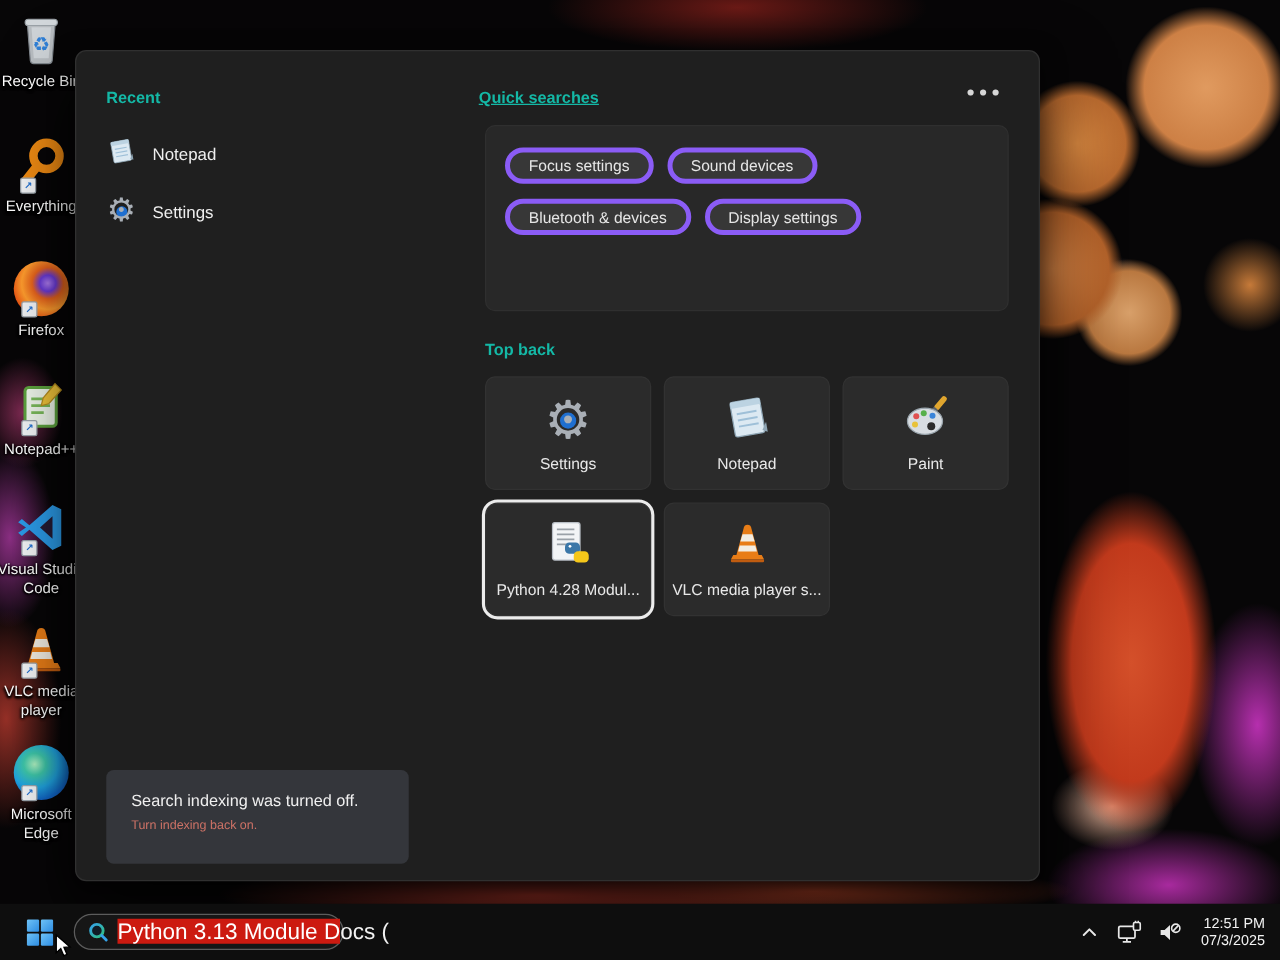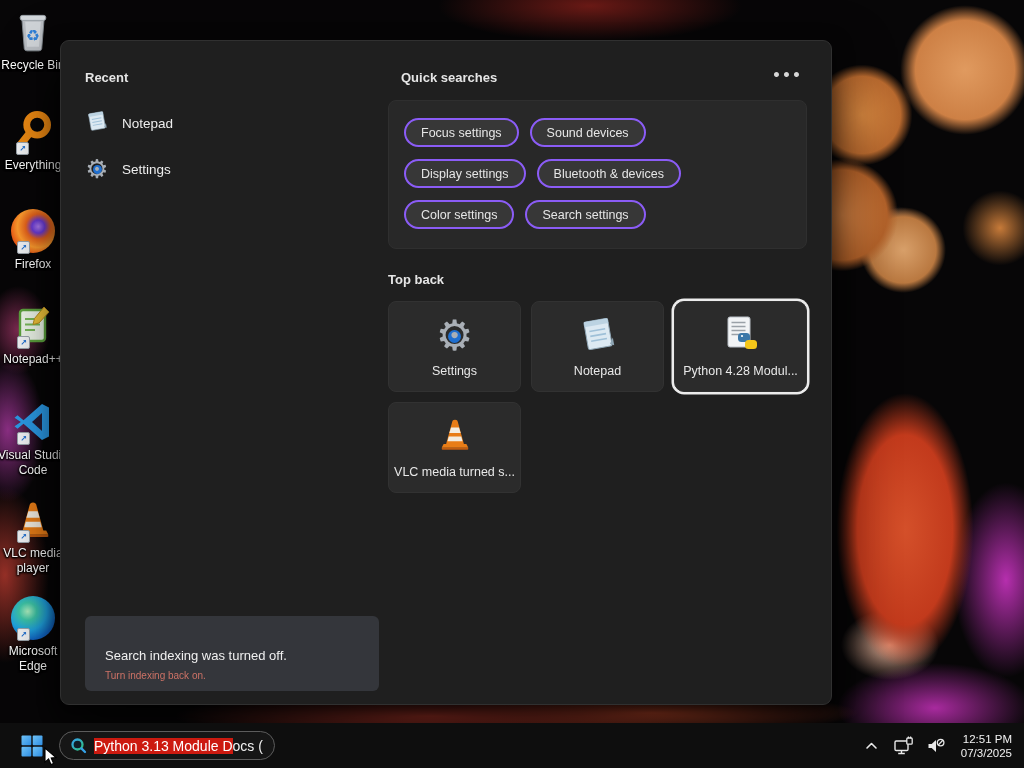--- a/index.html
+++ b/index.html
@@ -50,67 +50,67 @@
   .edge-c{background:radial-gradient(circle at 38% 35%, #aef0c0 0%, #3ec6a8 22%, #20a4e0 48%, #1168c8 72%, #1c3f96 100%);}
   .gear-wrap{position:relative;display:flex;align-items:center;justify-content:center;}
   .gear-wrap .dot{position:absolute;border-radius:50%;background:#1f6fd0;}
   .gear-wrap .glyph{position:relative;font-family:"DejaVu Sans",sans-serif;color:#a9afb6;line-height:1;}
   
   .panel{
     position:absolute;left:60px;top:40px;width:772px;height:665px;z-index:5;
     background:#1f1f1f;border:1px solid #303030;border-radius:9px;box-sizing:border-box;
     box-shadow:0 25px 60px rgba(0,0,0,.65), 0 6px 20px rgba(0,0,0,.5);
   }
-  .sec-title{position:absolute;font-size:13px;font-weight:700;color:#e5e5e5;}
+  .sec-title{position:absolute;font-size:13px;font-weight:700;color:#14b8a6;}
   .recent-item{position:absolute;left:24px;width:270px;height:40px;display:flex;align-items:center;gap:13px;border-radius:6px;}
   .recent-item .rlabel{font-size:13.5px;color:#eee;}
   .more-btn{
     position:absolute;left:712px;top:24px;width:28px;height:20px;border-radius:4px;
     color:#d6d6d6;font-size:14px;font-weight:700;letter-spacing:1px;
     display:flex;align-items:center;justify-content:center;font-family:"DejaVu Sans",sans-serif;
   }
   .qs-card{
     position:absolute;left:327px;top:59px;width:419px;height:149px;
     background:#282828;border:1px solid #2f2f2f;border-radius:8px;box-sizing:border-box;
     padding:17px 15px;display:flex;flex-direction:column;gap:12px;
   }
   .pill-row{display:flex;gap:11px;}
   .pill{
-    height:29px;padding:0 15px;border-radius:15px;background:#373737;border:2px solid #8b5cf6;
+    height:29px;padding:0 15px;border-radius:15px;background:#373737;border:4px solid #8b5cf6;
     display:flex;align-items:center;font-size:12.5px;color:#e6e6e6;box-sizing:border-box;white-space:nowrap;
   }
   .tiles{
     position:absolute;left:327px;top:260px;width:419px;
     display:grid;grid-template-columns:repeat(3,133px);grid-auto-rows:91px;gap:10px;
   }
   .tile{
     background:#2b2b2b;border:1px solid #323232;border-radius:8px;box-sizing:border-box;
     display:flex;flex-direction:column;align-items:center;justify-content:flex-start;
   }
   .tile .t-art{height:52px;display:flex;align-items:center;justify-content:center;margin-top:8px;}
   .tile .t-label{font-size:12.5px;color:#e8e8e8;margin-top:2px;max-width:124px;white-space:nowrap;overflow:hidden;}
   .tile.selected{box-shadow:0 0 0 2.5px #ececec;border-radius:10px;}
   .notice{
-    position:absolute;left:24px;top:575px;width:294px;height:75px;border-radius:6px;
-    background:#34363b;box-sizing:border-box;padding:32px 20px;
+    position:absolute;left:24px;top:575px;width:242px;height:75px;border-radius:6px;
+    background:#34363b;box-sizing:border-box;padding:17px 20px;
   }
   .notice .msg{font-size:13px;color:#f0f0f0;}
   .notice .act{font-size:10px;color:#cd7266;margin-top:7px;}
   
   .taskbar{
     position:absolute;left:0;bottom:0;width:1024px;height:45px;z-index:10;
     background:#0e0e0e;display:flex;align-items:center;
   }
   .start-btn{width:36px;height:36px;margin-left:14px;border-radius:5px;display:flex;align-items:center;justify-content:center;}
   .tb-search{
     position:absolute;left:59px;top:8px;width:216px;height:29px;border-radius:15px;
     background:#161616;border:1px solid #5c5c5c;box-sizing:border-box;
     display:flex;align-items:center;padding:0 10px;gap:7px;
   }
-  .tb-search .txt{font-size:14px;white-space:pre;color:#f2f2f2;}
+  .tb-search .txt{font-size:18px;white-space:pre;color:#f2f2f2;}
   .tb-search .sel{background:#cc1a10;color:#fff;}
   .tray{position:absolute;right:0;top:0;height:45px;display:flex;align-items:center;gap:6px;padding-right:12px;}
   .tray-ic{width:26px;height:26px;display:flex;align-items:center;justify-content:center;border-radius:4px;}
   .clock{margin-left:6px;text-align:right;color:#f2f2f2;font-size:11.5px;line-height:14px;}
   
   .cursor{position:absolute;left:44px;top:747px;z-index:30;}
 </style>
 </head>
 <body>
 
@@ -214,35 +214,31 @@
   </div>
 
   <div class="recent-item" style="top:108px;">
     <span class="gear-wrap" style="width:24px;height:24px;">
       <span class="dot" style="width:9px;height:9px;"></span>
       <span class="glyph" style="font-size:26px;">⚙</span>
     </span>
     <span class="rlabel">Settings</span>
   </div>
 
-  <div class="sec-title" style="left:340px;top:29px;">Quick searches</div>
+  <div class="sec-title" style="left:322px;top:29px;text-decoration:underline;">Quick searches</div>
   <div class="more-btn">•••</div>
 
   <div class="qs-card">
     <div class="pill-row">
       <div class="pill">Focus settings</div>
       <div class="pill">Sound devices</div>
     </div>
     <div class="pill-row">
+      <div class="pill">Bluetooth &amp; devices</div>
       <div class="pill">Display settings</div>
-      <div class="pill">Bluetooth &amp; devices</div>
-    </div>
-    <div class="pill-row">
-      <div class="pill">Color settings</div>
-      <div class="pill">Search settings</div>
     </div>
   </div>
 
   <div class="sec-title" style="left:327px;top:231px;">Top back</div>
 
   <div class="tiles">
 
     <div class="tile">
       <div class="t-art">
         <span class="gear-wrap" style="width:40px;height:40px;">
@@ -262,20 +258,39 @@
               <rect x="8" y="6" width="24" height="5" fill="#bcd3e2"></rect>
               <path d="M12 16 h16 M12 21 h16 M12 26 h16" stroke="#9fc0d8" stroke-width="1.6"></path>
               <path d="M30 32 l4 -6 v8 z" fill="#8fa6b5"></path>
             </g>
           </svg>
         </span>
       </div>
       <div class="t-label">Notepad</div>
     </div>
 
+    <div class="tile">
+      <div class="t-art">
+        <span>
+          <svg width="40" height="40" viewBox="0 0 40 40">
+            <g transform="rotate(40 29 11)">
+              <rect x="27" y="1" width="4.5" height="13" rx="2" fill="#e0a52e"></rect>
+              <rect x="27" y="13" width="4.5" height="5" rx="1" fill="#5a6068"></rect>
+            </g>
+            <ellipse cx="19" cy="23" rx="14" ry="10.5" fill="#d8dde2" stroke="#9aa5ad"></ellipse>
+            <circle cx="24" cy="27" r="3.2" fill="#2b2b2b"></circle>
+            <circle cx="12" cy="19" r="2.4" fill="#e05050"></circle>
+            <circle cx="18" cy="16.5" r="2.4" fill="#57b04a"></circle>
+            <circle cx="25" cy="18.5" r="2.4" fill="#3a84d8"></circle>
+            <circle cx="11" cy="25.5" r="2.4" fill="#e8c23a"></circle>
+          </svg>
+        </span>
+      </div>
+      <div class="t-label">Paint</div>
+    </div>
 
 
     <div class="tile selected">
       <div class="t-art">
         <span>
           <svg width="40" height="40" viewBox="0 0 40 40">
             <rect x="7" y="3" width="22" height="30" rx="2" fill="#f2f4f6" stroke="#b9bfc6"></rect>
             <path d="M10.5 8.5 h14 M10.5 12.5 h14 M10.5 16.5 h14 M10.5 20.5 h10" stroke="#9aa1a8" stroke-width="1.4"></path>
             <g transform="translate(15,17)">
               <rect x="2" y="2" width="12" height="9" rx="3.5" fill="#3b77a8"></rect>
@@ -293,21 +308,21 @@
         <span>
           <svg width="38" height="38" viewBox="0 0 40 40">
             <path d="M20 4 C22 4 22.6 5 23 6.2 L29.5 30 H10.5 L17 6.2 C17.4 5 18 4 20 4 Z" fill="#e87d17"></path>
             <path d="M15.8 12 L24.2 12 L26 18 L14 18 Z" fill="#f2ede2"></path>
             <path d="M13.4 21.5 H26.6 L27.9 26.5 H12.1 Z" fill="#f2ede2"></path>
             <path d="M8 29.5 h24 l2 3.8 h-28 z" fill="#e87d17"></path>
             <rect x="6" y="33.3" width="28" height="2.2" rx="1" fill="#c05c10"></rect>
           </svg>
         </span>
       </div>
-      <div class="t-label">VLC media turned s...</div>
+      <div class="t-label">VLC media player s...</div>
     </div>
   </div>
 
   <div class="notice">
     <div class="msg">Search indexing was turned off.</div>
     <div class="act">Turn indexing back on.</div>
   </div>
 </div>
 
 <div class="taskbar">

